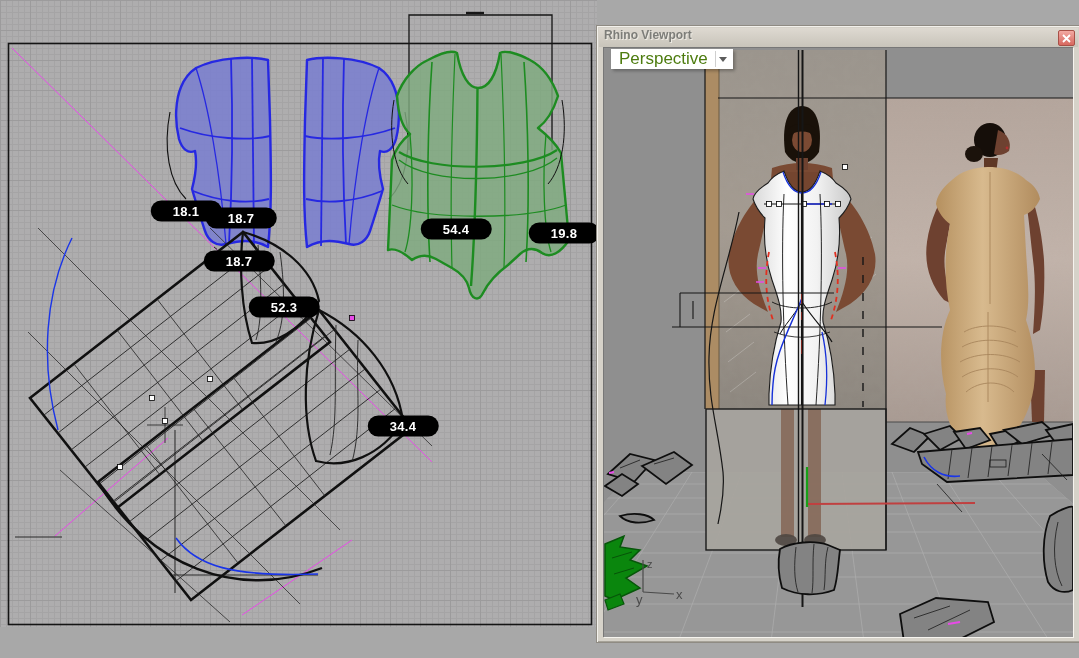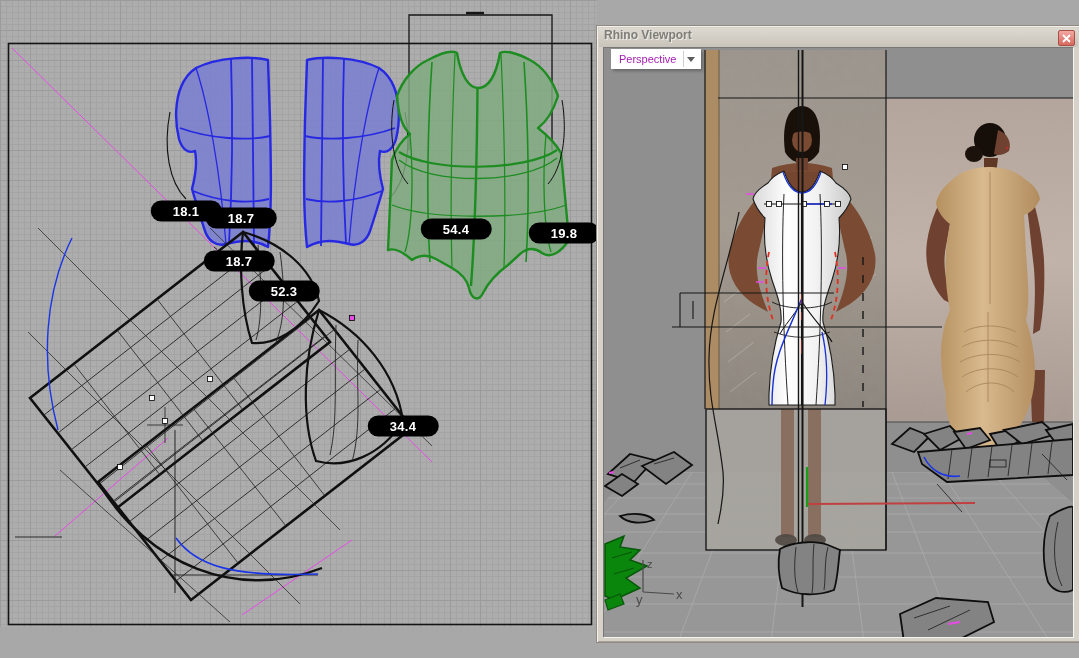--- a/index.html
+++ b/index.html
@@ -15,21 +15,21 @@
       linear-gradient(to right,#a5a4a5 1px,transparent 1px),
       linear-gradient(to bottom,#a5a4a5 1px,transparent 1px);
     background-size:30px 30px,30px 30px,6px 6px,6px 6px;}
   .left-vp svg{position:absolute;left:0;top:0;}
 
   
   .dim-pill{position:absolute;transform:translate(-50%,-50%);background:#000;color:#fff;
     font-weight:bold;font-size:13px;line-height:1;padding:4px 22px;border-radius:12px;
     letter-spacing:.3px;white-space:nowrap;}
   .p0{left:186px;top:211px}.p1{left:241px;top:218px}.p2{left:239px;top:261px}
-  .p3{left:284px;top:291px}.p4{left:456px;top:229px}.p5{left:564px;top:233px}
+  .p3{left:284px;top:307px}.p4{left:456px;top:229px}.p5{left:564px;top:233px}
   .p6{left:403px;top:426px}
 
   
   .rhino-window{position:absolute;left:596px;top:25px;width:483px;height:616px;
     background:#d6d2c9;border:1px solid #8f8b83;
     box-shadow:inset 1px 1px 0 #f3f1ec,inset -1px -1px 0 #a6a298;}
   .titlebar{height:19px;margin:2px 2px 0 2px;background:linear-gradient(#ded9d1,#c8c4ba);
     display:flex;align-items:flex-start;position:relative;}
   .title{font-size:12px;font-weight:bold;color:#7d7d79;padding-left:5px;
     text-shadow:1px 1px 0 #edeae3;}
@@ -37,21 +37,21 @@
     background:linear-gradient(#f2a9a2,#d7685f);border:1px solid #a85047;border-radius:2px;
     display:flex;align-items:center;justify-content:center;cursor:default;}
   .client{position:absolute;left:6px;top:21px;width:469px;height:589px;background:#8f8f8f;
     border-top:1px solid #777;border-left:1px solid #777;
     box-shadow:1px 1px 0 #f6f4ef;overflow:hidden;}
   .client svg{position:absolute;left:0;top:0;}
 
   .vp-dropdown{position:absolute;left:7px;top:1px;height:20px;background:#fff;
     display:flex;align-items:center;padding:0 3px 0 8px;
     box-shadow:2px 2px 3px rgba(0,0,0,.28);}
-  .vp-dropdown .lbl{font-size:11px;color:#a21caf;padding-right:7px;}
+  .vp-dropdown .lbl{font-size:17px;color:#4d7c0f;padding-right:7px;}
   .dd-arrow{display:flex;align-items:center;justify-content:center;width:14px;height:16px;
     border-left:1px solid #cfcfcf;}
   .tri{width:0;height:0;border:4px solid transparent;border-top:5px solid #5c5c5c;margin-top:4px;}
 </style>
 </head>
 <body>
 
 <div class="stage">
 
   <div class="left-vp">

